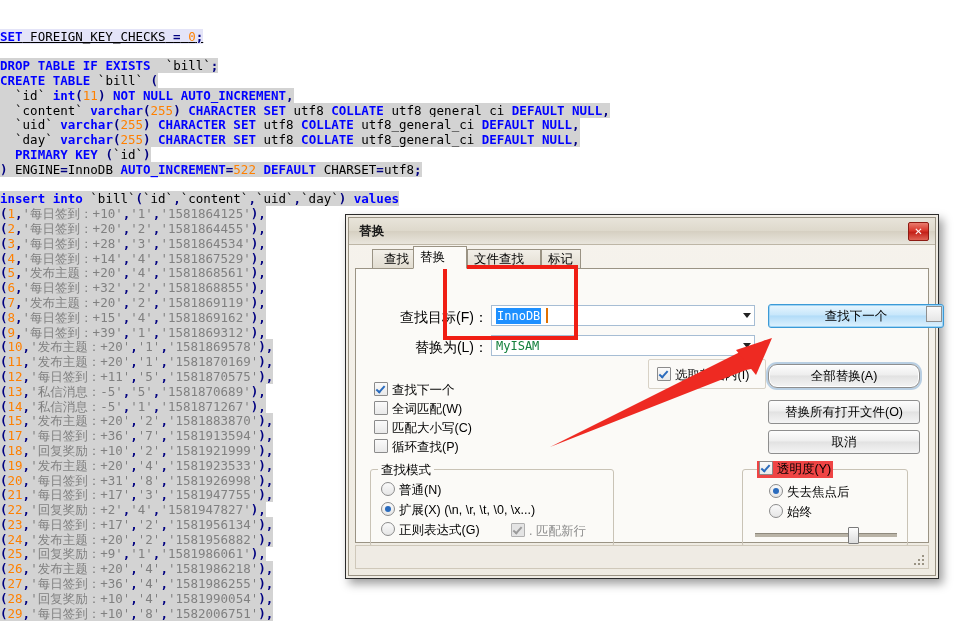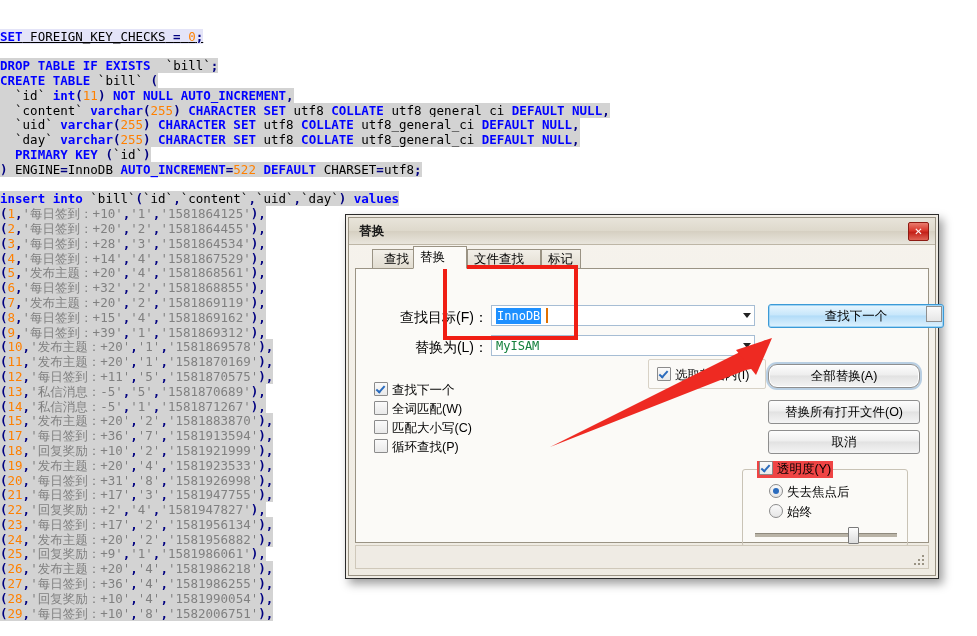--- a/index.html
+++ b/index.html
@@ -232,20 +232,35 @@
         <div class="cb" style="left:18px;top:132px;">
           <span class="box"></span><span>全词匹配(W)</span>
         </div>
         <div class="cb" style="left:18px;top:151px;">
           <span class="box"></span><span>匹配大小写(C)</span>
         </div>
         <div class="cb" style="left:18px;top:170px;">
           <span class="box"></span><span>循环查找(P)</span>
         </div>
 
+        <div class="group" style="left:14px;top:200px;width:244px;height:78px;">
+          <span class="legend">查找模式</span>
+          <div class="rd" style="left:10px;top:12px;">
+            <span class="circ"></span><span>普通(N)</span>
+          </div>
+          <div class="rd" style="left:10px;top:32px;">
+            <span class="circ on"></span><span>扩展(X) (\n, \r, \t, \0, \x...)</span>
+          </div>
+          <div class="rd" style="left:10px;top:52px;">
+            <span class="circ"></span><span>正则表达式(G)</span>
+          </div>
+          <div class="cb dimtext" style="left:140px;top:53px;">
+            <span class="box dim checked"></span><span>. 匹配新行</span>
+          </div>
+        </div>
 
         <div class="group" style="left:386px;top:200px;width:166px;height:78px;">
           <div class="cb legend" style="left:14px;top:-9px;background:#ef4444;padding:0 2px;">
             <span class="box checked"></span><span>透明度(Y)</span>
           </div>
           <div class="rd" style="left:26px;top:14px;">
             <span class="circ on"></span><span>失去焦点后</span>
           </div>
           <div class="rd" style="left:26px;top:34px;">
             <span class="circ"></span><span>始终</span>

